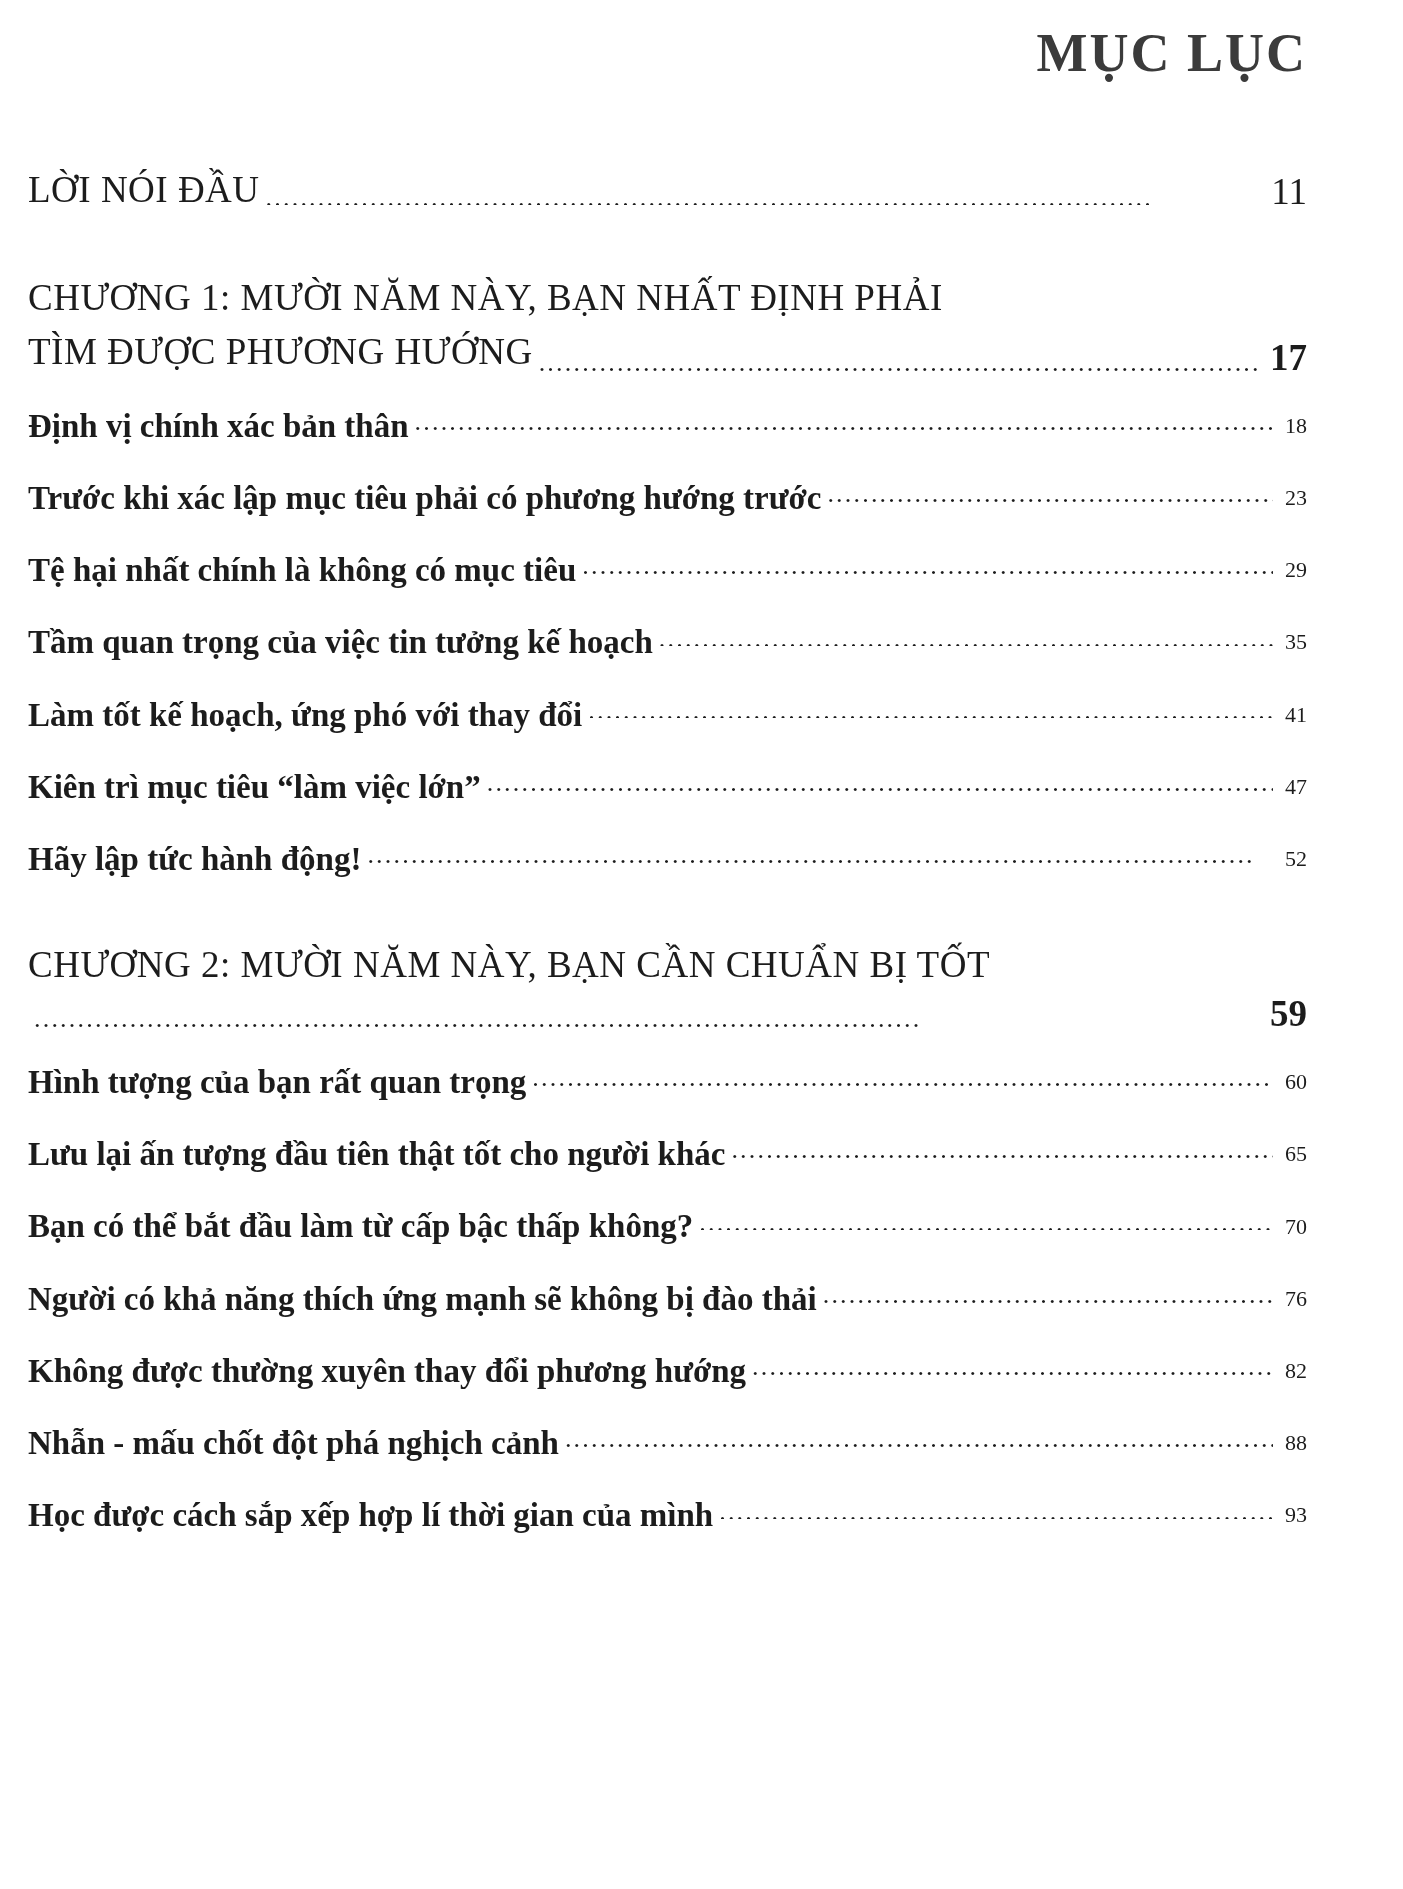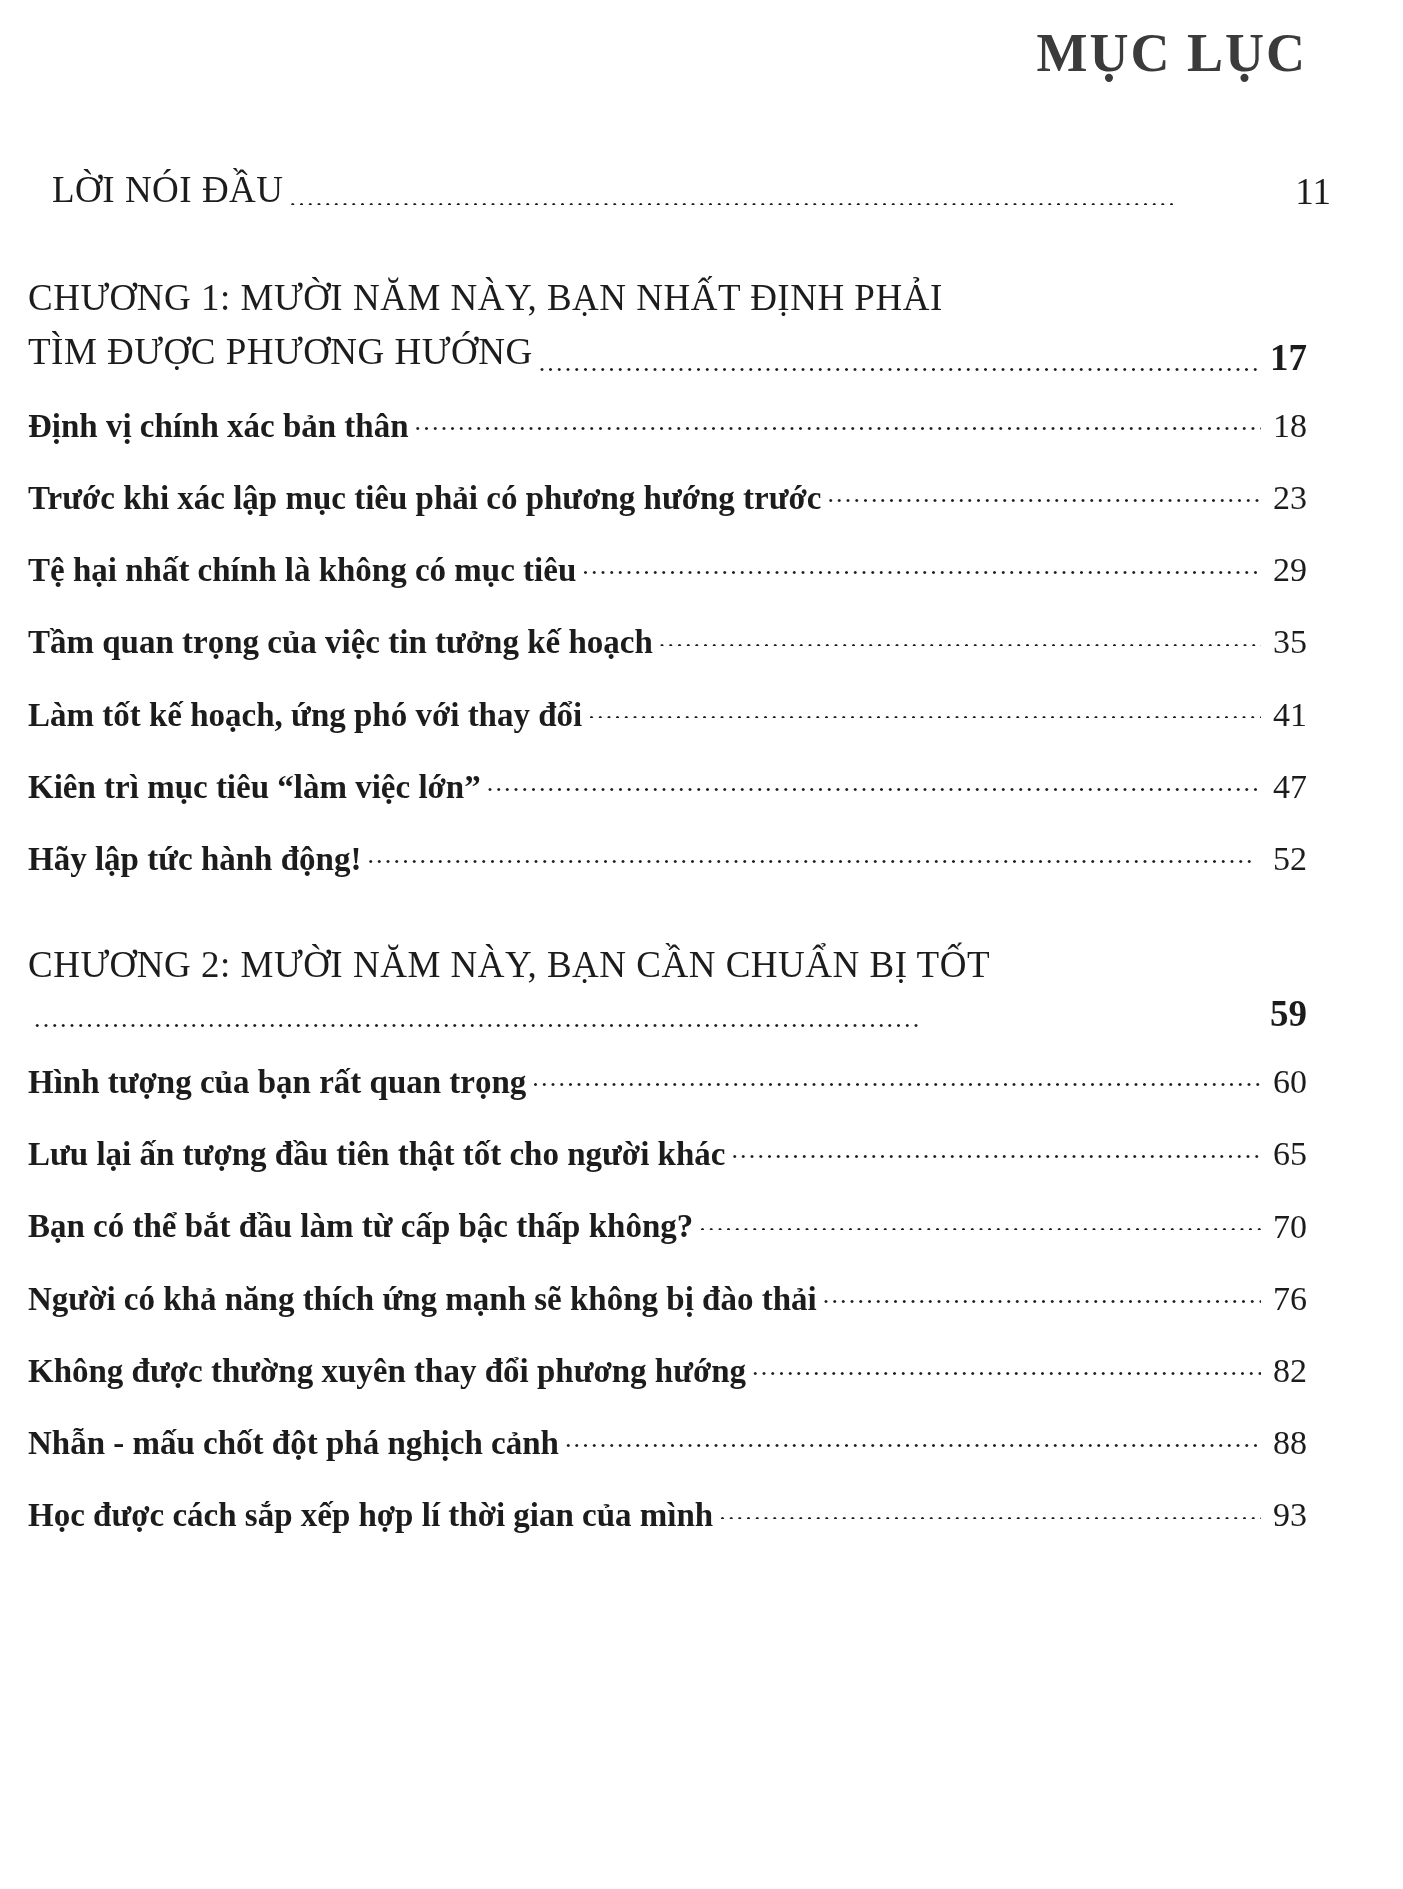--- a/index.html
+++ b/index.html
@@ -79,37 +79,36 @@
     line-height: 1.45;
   }
   .chapter .page-num {
     font-size: 37px;
     font-weight: bold;
   }
 
   
   .plain {
     margin-bottom: 58px;
-    margin-left: 24px;
   }
   .plain .entry-text {
     font-size: 37px;
     letter-spacing: 0.5px;
   }
   .plain .page-num {
     font-size: 37px;
   }
 
   
   .section .entry-text {
     font-size: 33px;
     font-weight: bold;
   }
   .section .page-num {
-    font-size: 34px;
+    font-size: 22px;
   }
   .section {
     margin-bottom: 30px;
     align-items: center;
   }
   .gap-before {
     margin-top: 58px;
   }
 </style>
 </head>

